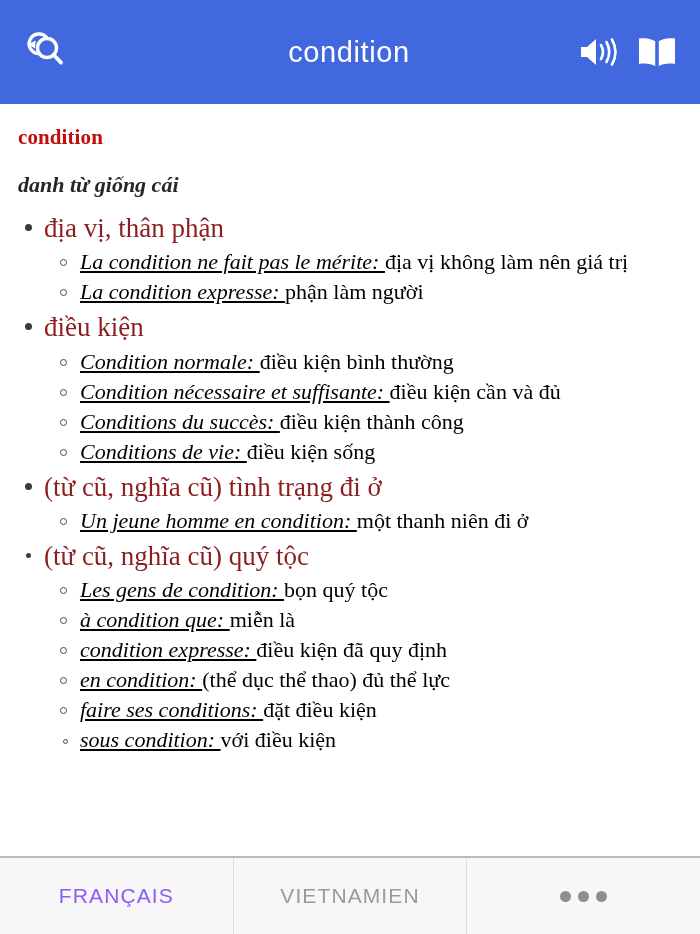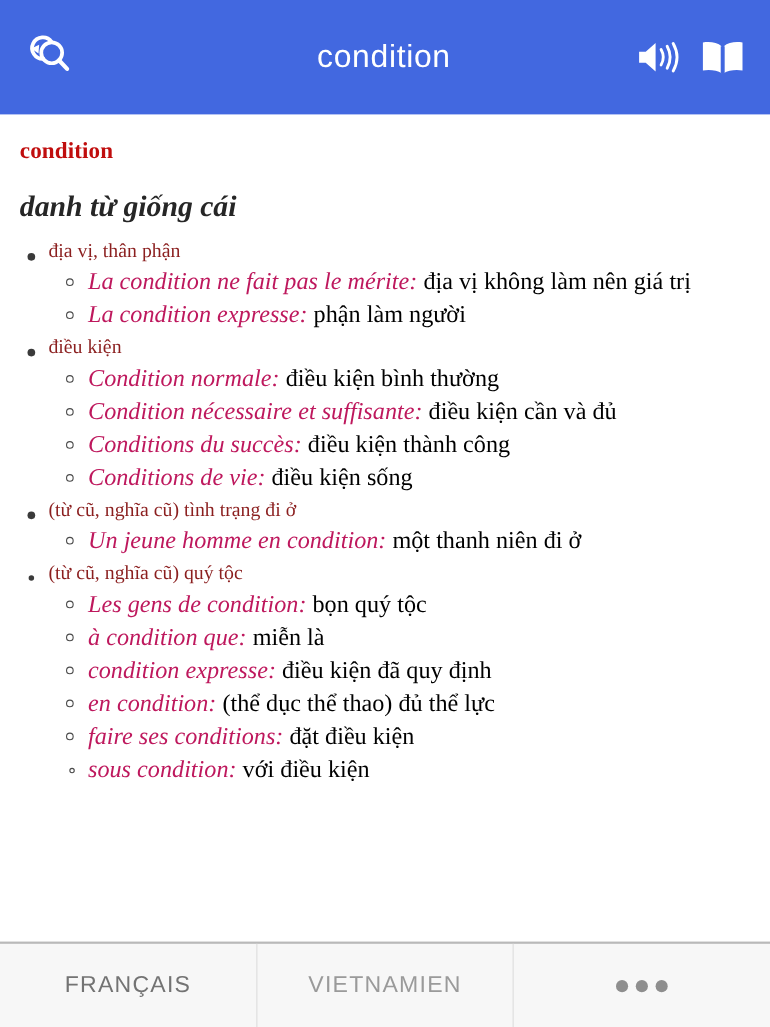--- a/index.html
+++ b/index.html
@@ -86,39 +86,39 @@
     font-size: 21px;
     line-height: 1.1;
     margin: 0 0 4px 2px;
     letter-spacing: 0.1px;
   }
 
   .pos {
     color: #262626;
     font-weight: bold;
     font-style: italic;
-    font-size: 27px;
+    font-size: 22px;
     line-height: 1.1;
     margin: 24px 0 14px 2px;
     font-family: Liberation Serif, serif;
   }
 
   ul.senses {
     list-style: none;
     margin: 0;
     padding: 0;
   }
   li.sense {
     margin: 0 0 0 0;
     padding: 0;
   }
   .sense-head {
     position: relative;
     color: #8b1f1f;
-    font-size: 18px;
+    font-size: 27px;
     line-height: 1.30;
     padding-left: 28px;
     margin-top: 4px;
   }
   .sense-head::before {
     content: "";
     position: absolute;
     left: 9px;
     top: 13px;
     width: 7px;
@@ -161,21 +161,22 @@
   }
   li.example.small-bullet::before {
     left: 47px;
     top: 14px;
     width: 5px;
     height: 5px;
     border-width: 1.2px;
   }
   .fr {
     font-style: italic;
-    color: #be185d;
+    color: #000000;
+    text-decoration: underline;
   }
   .vi {
     font-style: normal;
     color: #000000;
   }
 
   
   .tabbar {
     height: 78px;
     min-height: 78px;
@@ -192,21 +193,21 @@
     justify-content: center;
     font-family: "Liberation Sans", "DejaVu Sans", sans-serif;
     font-size: 21px;
     letter-spacing: 1.1px;
     cursor: pointer;
     border-right: 1px solid #dddddd;
     box-sizing: border-box;
     user-select: none;
   }
   .tab:last-child { border-right: none; }
-  .tab.active { color: #737373; }
+  .tab.active { color: #8b5cf6; }
   .tab.inactive { color: #9a9a9a; }
   .tab.more {
     flex: 1;
   }
   .dots {
     display: flex;
     gap: 7px;
     align-items: center;
   }
   .dots span {

